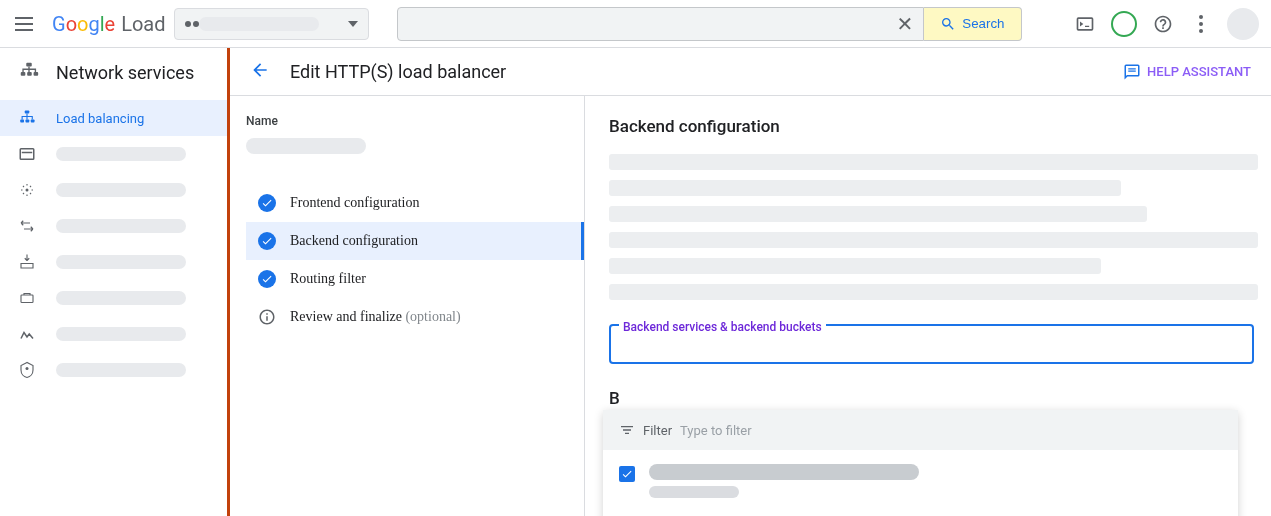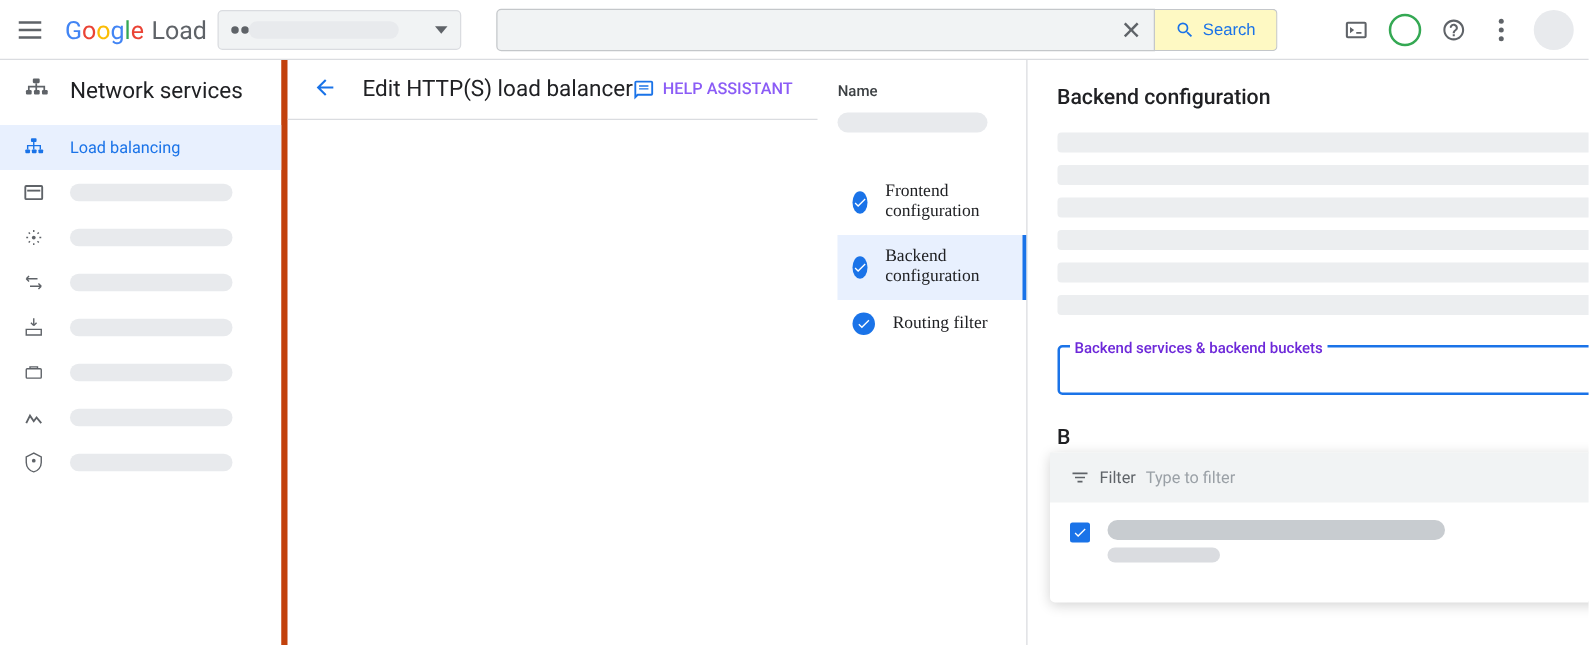--- a/index.html
+++ b/index.html
@@ -37,32 +37,32 @@
     .header-icon svg { width: 20px; height: 20px; fill: #5f6368; }
     .free-trial-circle { width: 26px; height: 26px; border: 2px solid #34a853; border-radius: 50%; }
     .kebab { display: flex; flex-direction: column; gap: 3px; align-items: center; }
     .kebab span { width: 4px; height: 4px; border-radius: 50%; background: #5f6368; }
     .avatar { width: 32px; height: 32px; border-radius: 50%; background: #e8eaed; }
     
     
     .body { display: flex; height: calc(100% - 48px); }
     
     
-    .sidebar { width: 230px; border-right: 5px solid #c2410c; background: #fff; display: flex; flex-direction: column; }
+    .sidebar { width: 230px; border-right: 3px solid #c2410c; background: #fff; display: flex; flex-direction: column; }
     .sidebar-header { height: 48px; display: flex; align-items: center; padding: 0 18px; gap: 16px; font-size: 18px; color: #202124; }
     .sidebar-header svg { width: 22px; height: 22px; fill: #5f6368; }
     .sidebar-items { padding: 4px 0; }
     .sidebar-item { height: 36px; display: flex; align-items: center; padding: 0 8px 0 18px; gap: 20px; cursor: pointer; font-size: 13px; color: #3c4043; }
     .sidebar-item.active { background: #e8f0fe; color: #1a73e8; border-left: 3px solid transparent; padding-left: 15px; }
     .sidebar-item.active svg { fill: #1a73e8; }
     .sidebar-item svg { width: 18px; height: 18px; fill: #5f6368; flex-shrink: 0; }
     .sidebar-item .redact { width: 130px; height: 14px; background: #e8eaed; border-radius: 7px; }
     
     
-    .main { flex: 1; display: flex; flex-direction: row; overflow: hidden; }
+    .main { flex: 1; display: flex; flex-direction: column; overflow: hidden; }
     .main-header { height: 48px; border-bottom: 1px solid #dadce0; display: flex; align-items: center; padding: 0 20px; justify-content: space-between; }
     .main-header-left { display: flex; align-items: center; gap: 20px; }
     .back-arrow { color: #1a73e8; cursor: pointer; }
     .back-arrow svg { width: 20px; height: 20px; fill: #1a73e8; }
     .page-title { font-size: 18px; font-weight: 400; }
     .help-assistant { display: flex; align-items: center; gap: 6px; color: #8b5cf6; font-weight: 500; font-size: 13px; cursor: pointer; }
     .help-assistant svg { width: 18px; height: 18px; fill: #1a73e8; }
     
     .main-body { flex: 1; display: flex; overflow: hidden; }
     
@@ -277,20 +277,28 @@
           </div>
           <span>Backend configuration</span>
         </div>
         <div class="step">
           <div class="step-icon-check">
             <svg viewBox="0 0 24 24">
                 <path d="M9 16.17L4.83 12l-1.42 1.41L9 19 21 7l-1.41-1.41z"></path>
               </svg>
           </div>
           <span>Routing filter</span>
+        </div>
+        <div class="step">
+          <div class="step-icon-info">
+            <svg viewBox="0 0 24 24">
+                <path d="M12 2C6.48 2 2 6.48 2 12s4.48 10 10 10 10-4.48 10-10S17.52 2 12 2zm0 18c-4.41 0-8-3.59-8-8s3.59-8 8-8 8 3.59 8 8-3.59 8-8 8zM11 7h2v2h-2zm0 4h2v6h-2z"></path>
+              </svg>
+          </div>
+          <span><span>Review and finalize</span> <span class="step-optional">(optional)</span></span>
         </div>
       </div>
 
       <div class="config-column">
         <div class="config-title">Backend configuration</div>
         <div class="grey-line gl1"></div>
         <div class="grey-line gl2"></div>
         <div class="grey-line gl3"></div>
         <div class="grey-line gl4"></div>
         <div class="grey-line gl5"></div>

